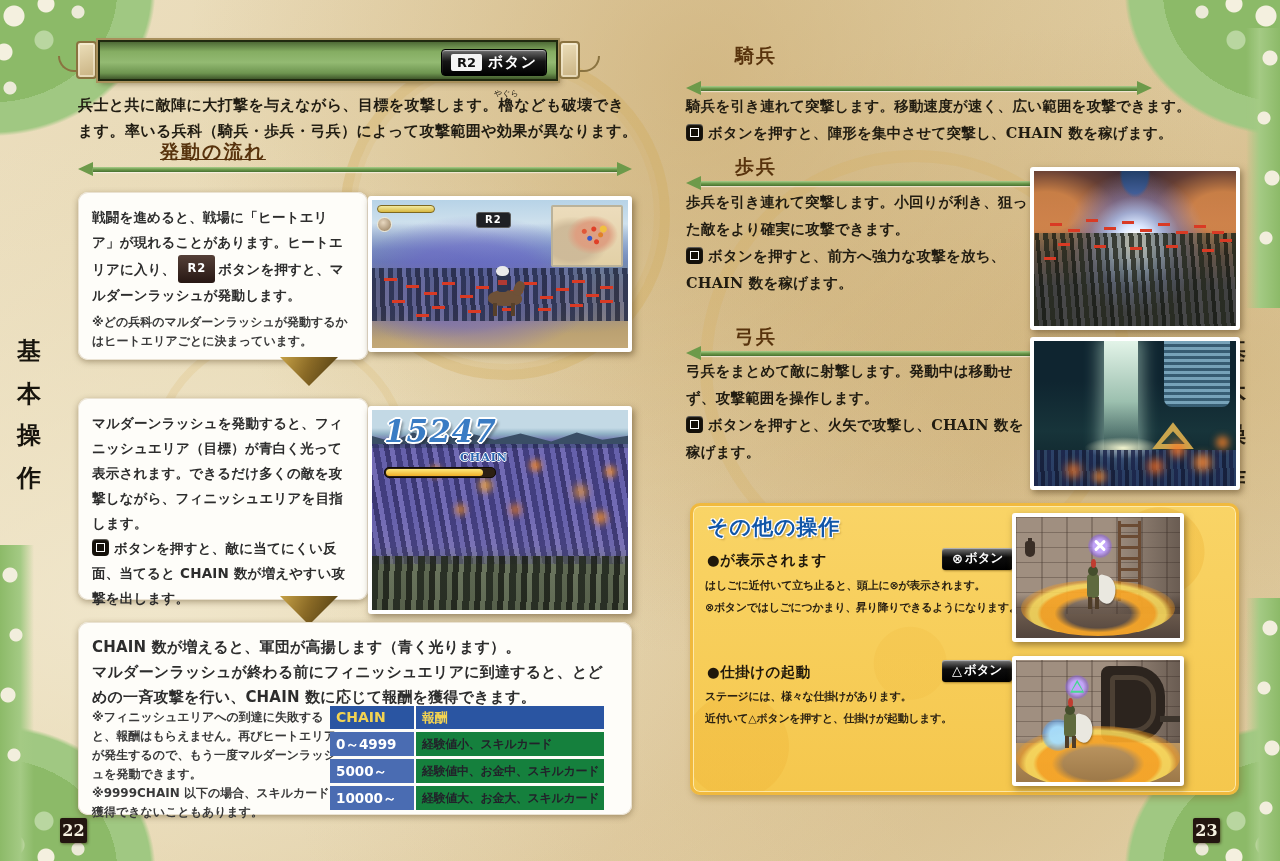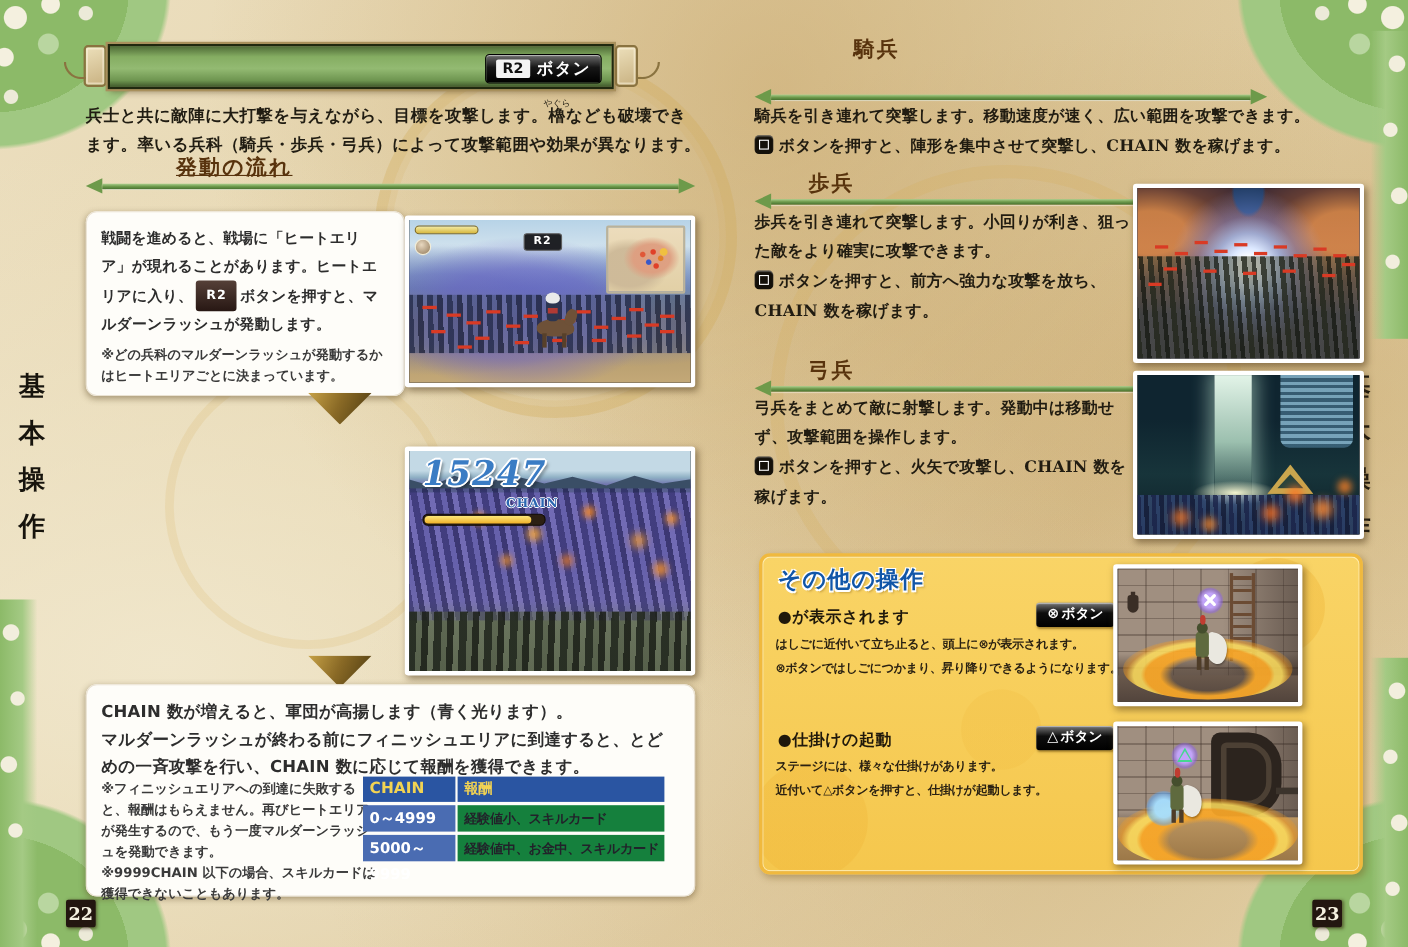--- a/index.html
+++ b/index.html
@@ -276,21 +276,21 @@
   .s6-device::before { content:""; position:absolute; left:9px; top:9px; right:9px; bottom:9px;
       border:5px solid #4c4034; border-radius:5px 22px 22px 5px; }
   .s6-beam { left:88%; top:46%; width:24px; height:6px; background:#3c342c; }
   .s6-char { left:24%; top:36%; }
   .s6-burst { left:16%; top:48%; width:32px; height:32px; border-radius:50%;
       background:radial-gradient(circle, rgba(165,222,255,.95) 0 36%, rgba(92,172,255,.55) 62%, transparent 78%); }
   .s6-t { left:30%; top:12%; }
   .s6-fire { left:0; bottom:-6%; width:100%; height:52%; }
 
   
-  .sec1-title { left:735px; top:32px;margin-left:41px; }
+  .sec1-title { left:735px; top:43px; }
   .dv1 { left:686px; top:81px; width:466px; }
   .sec-text { position:absolute; font-family:"DejaVu Serif","Liberation Serif",serif;
     font-size:14.5px; font-weight:600; color:#211c11; line-height:27px; letter-spacing:.2px; }
   .sec1-text { left:686px; top:92px; width:505px; }
   .sec2-title { left:735px; top:154px; }
   .dv2 { left:686px; top:176px; width:346px; }
   .sec2-text { left:686px; top:188px; width:344px; }
   .sec3-title { left:735px; top:324px; }
   .dv3 { left:686px; top:346px; width:346px; }
   .sec3-text { left:686px; top:357px; width:350px; }
@@ -376,20 +376,24 @@
         <div class="r-hair"></div>
     </div>
     <div class="s1-prompt">R2</div>
     <div class="s1-minimap"></div>
     <div class="s1-gauge"></div>
     <div class="s1-ava"></div>
   </div>
 
   <div class="tri arrow1"></div>
 
+  <div class="step-box step2">
+    <p class="main">マルダーンラッシュを発動すると、フィニッシュエリア（目標）が青白く光って表示されます。できるだけ多くの敵を攻撃しながら、フィニッシュエリアを目指します。</p>
+    <p class="main"><span class="sqbtn"><i></i></span><span>ボタンを押すと、敵に当てにくい反面、当てると CHAIN 数が増えやすい攻撃を出します。</span></p>
+  </div>
 
   <div class="shot shot2">
     <div class="s2-base"></div>
     <div class="s2-mountains"></div>
     <div class="s2-mass"></div>
     <div class="s2-horses"></div>
     <div class="s2-fires"></div>
     <div class="s2-chainnum">15247</div>
     <div class="s2-chainlbl">CHAIN</div>
     <div class="s2-bar">
@@ -411,20 +415,24 @@
         <span class="c1">CHAIN</span>
         <span class="c2">報酬</span>
       </div>
       <div class="tr">
         <span class="c1">0～4999</span>
         <span class="c2">経験値小、スキルカード</span>
       </div>
       <div class="tr">
         <span class="c1">5000～9999</span>
         <span class="c2">経験値中、お金中、スキルカード</span>
+      </div>
+      <div class="tr">
+        <span class="c1">10000～</span>
+        <span class="c2">経験値大、お金大、スキルカード</span>
       </div>
     </div>
   </div>
 
   <div class="page-num pn22">22</div>
 
   <div class="sec-head sec1-title">騎兵</div>
   <div class="divider dv1">
     <span class="da dal"></span>
     <span class="dline"></span>

